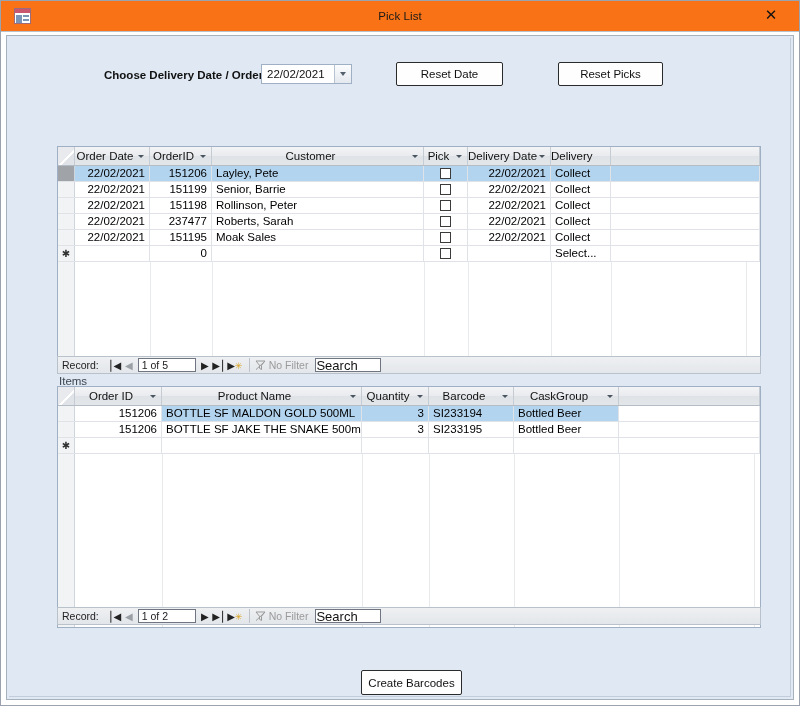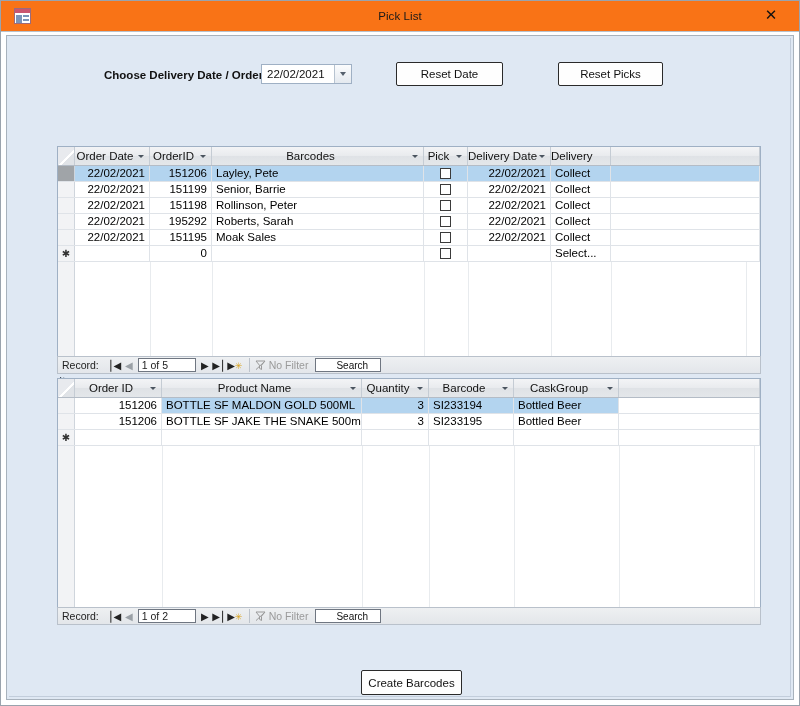--- a/index.html
+++ b/index.html
@@ -132,21 +132,21 @@
 
   
   .sheet {
     position: absolute;
     background: #bef264;
     border: 1px solid #9fb0c4;
     box-sizing: border-box;
     overflow: hidden;
   }
   .sheet-1 { left: 48px; top: 108px; width: 704px; height: 228px; }
-  .sheet-2 { left: 48px; top: 340px; width: 704px; height: 242px; }
+  .sheet-2 { left: 48px; top: 348px; width: 704px; height: 242px; }
 
   .grid { width: 100%; position: relative; height: 100%; }
 
   .hdr {
     display: flex;
     height: 19px;
     background: linear-gradient(to bottom,#f3f4f6 0%, #e9ebee 48%, #dfe2e6 52%, #e4e7ea 100%);
     border-bottom: 1px solid #b4bcc6;
     box-sizing: border-box;
     font-size: 11.5px;
@@ -254,22 +254,22 @@
     width: 1px; height: 14px; background: #bcc3cc; margin: 0 5px;
   }
   .navbar .nofilter {
     display: flex; align-items: center; gap: 3px;
     color: #9a9a9a; cursor: pointer;
   }
   .navbar .searchbox {
     width: 66px; height: 14px;
     background: #ffffff; border: 1px solid #6f7681;
     box-sizing: border-box; margin-left: 7px;
-    display: flex; align-items: center; padding-left: 20px;
-    font-size: 10px; color: #111;
+    display: flex; align-items: center; padding-left: 0;
+    font-size: 13px; color: #111;
   }
 
   .items-label {
     position: absolute; left: 50px; top: 337px;
     font-size: 11.5px; color: #3b4550;
   }
 
   .btn-create {
     position: absolute; left: 352px; top: 632px;
     width: 101px; height: 25px;
@@ -323,21 +323,21 @@
                   <span style="display:inline-block;width:0;height:0;border-left:3px solid transparent;border-right:3px solid transparent;border-top:3.5px solid #4a545f"></span>
                 </span>
               </div>
               <div class="cell" style="width: 62px; flex: 0 0 62px;">
                 <span class="lab">OrderID</span>
                 <span class="sortarrow">
                   <span style="display:inline-block;width:0;height:0;border-left:3px solid transparent;border-right:3px solid transparent;border-top:3.5px solid #4a545f"></span>
                 </span>
               </div>
               <div class="cell" style="width: 212px; flex: 0 0 212px;">
-                <span class="lab">Barcodes</span>
+                <span class="lab">Customer</span>
                 <span class="sortarrow">
                   <span style="display:inline-block;width:0;height:0;border-left:3px solid transparent;border-right:3px solid transparent;border-top:3.5px solid #4a545f"></span>
                 </span>
               </div>
               <div class="cell" style="width: 44px; flex: 0 0 44px;">
                 <span class="lab">Pick</span>
                 <span class="sortarrow">
                   <span style="display:inline-block;width:0;height:0;border-left:3px solid transparent;border-right:3px solid transparent;border-top:3.5px solid #4a545f"></span>
                 </span>
               </div>
@@ -387,21 +387,21 @@
               <div class="cell ctr" style="width: 44px; flex: 0 0 44px;">
                 <span class="chk"></span>
               </div>
               <div class="cell num" style="width: 83px; flex: 0 0 83px;">22/02/2021</div>
               <div class="cell" style="width: 60px; flex: 0 0 60px;">Collect</div>
               <div class="cell" style="flex: 1 1 0%;"></div>
             </div>
             <div class="row">
               <div class="sel"></div>
               <div class="cell num" style="width: 75px; flex: 0 0 75px;">22/02/2021</div>
-              <div class="cell num" style="width: 62px; flex: 0 0 62px;">195292</div>
+              <div class="cell num" style="width: 62px; flex: 0 0 62px;">237477</div>
               <div class="cell" style="width: 212px; flex: 0 0 212px;">Roberts, Sarah</div>
               <div class="cell ctr" style="width: 44px; flex: 0 0 44px;">
                 <span class="chk"></span>
               </div>
               <div class="cell num" style="width: 83px; flex: 0 0 83px;">22/02/2021</div>
               <div class="cell" style="width: 60px; flex: 0 0 60px;">Collect</div>
               <div class="cell" style="flex: 1 1 0%;"></div>
             </div>
             <div class="row">
               <div class="sel"></div>

